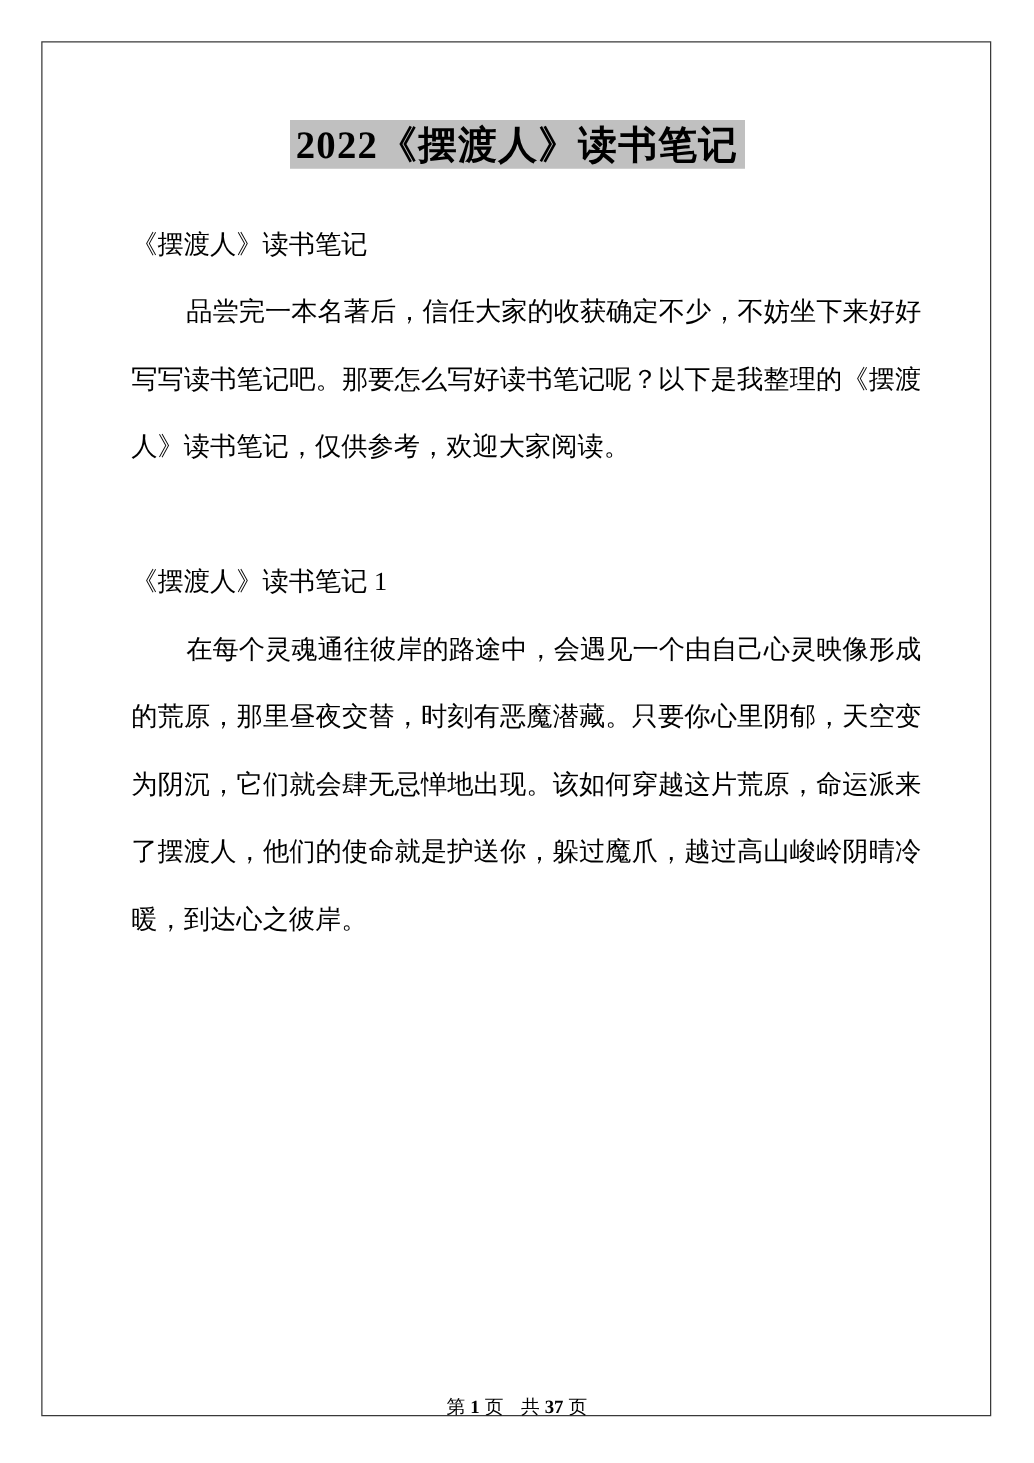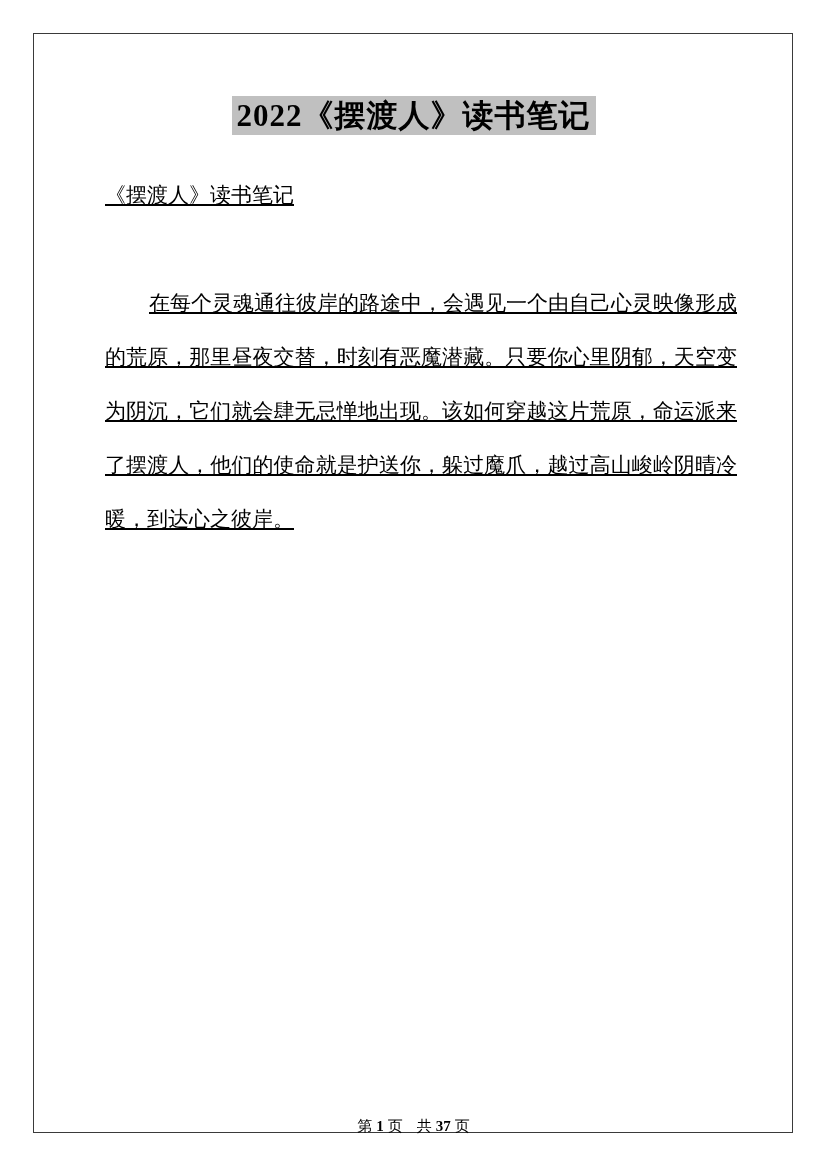--- a/index.html
+++ b/index.html
@@ -45,21 +45,20 @@
     position: absolute;
     left: 105px;
     top: 168px;
     width: 632px;
     font-size: 21px;
     line-height: 54px;
     text-align: justify;
   }
   .body-text p {
     margin: 0;
-    text-decoration: underline;
   }
   .body-text p.indent {
     text-indent: 44px;
   }
   .blank-line {
     height: 54px;
   }
   .footer {
     position: absolute;
     left: 0;
@@ -86,21 +85,23 @@
 <body>
 
 <div class="page">
 
   <div class="frame"></div>
 
   <h1 class="doc-title"><span class="hl">2022《摆渡人》读书笔记</span></h1>
 
   <div class="body-text">
     <p class="line">《摆渡人》读书笔记</p>
+    <p class="line indent">品尝完一本名著后，信任大家的收获确定不少，不妨坐下来好好写写读书笔记吧。那要怎么写好读书笔记呢？以下是我整理的《摆渡人》读书笔记，仅供参考，欢迎大家阅读。</p>
     <div class="blank-line"></div>
+    <p class="line">《摆渡人》读书笔记 1</p>
     <p class="line indent">在每个灵魂通往彼岸的路途中，会遇见一个由自己心灵映像形成的荒原，那里昼夜交替，时刻有恶魔潜藏。只要你心里阴郁，天空变为阴沉，它们就会肆无忌惮地出现。该如何穿越这片荒原，命运派来了摆渡人，他们的使命就是护送你，躲过魔爪，越过高山峻岭阴晴冷暖，到达心之彼岸。</p>
   </div>
 
   <div class="footer">
     <span>第</span><span class="num">1</span><span>页</span><span class="gap"></span><span>共</span><span class="num">37</span><span>页</span>
   </div>
 
 </div>
 
 </body></html>

